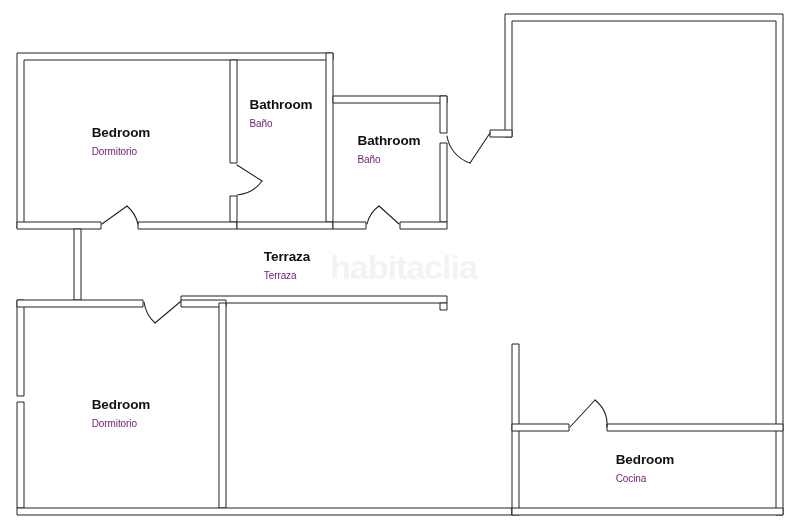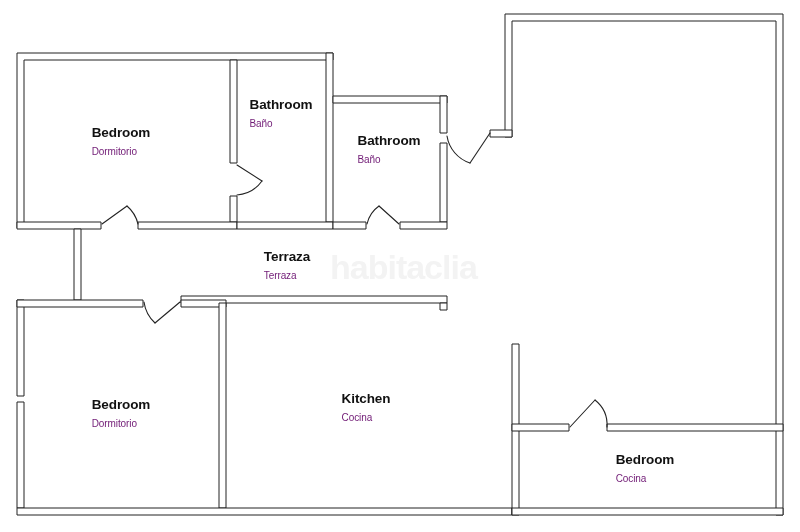--- a/index.html
+++ b/index.html
@@ -196,23 +196,19 @@
   <div class="room-label" style="left:287px; top:266px;">
     <span class="lbl-en">Terraza</span>
     <span class="lbl-es">Terraza</span>
   </div>
 
   <div class="room-label" style="left:121px; top:414px;">
     <span class="lbl-en">Bedroom</span>
     <span class="lbl-es">Dormitorio</span>
   </div>
 
-  <div class="room-label" style="left:366px; top:408px;">
-    <span class="lbl-en">Kitchen</span>
-    <span class="lbl-es">Cocina</span>
-  </div>
 
   <div class="room-label" style="left:645px; top:469px;">
     <span class="lbl-en">Bedroom</span>
     <span class="lbl-es">Cocina</span>
   </div>
 
 </div>
 
 </body></html>

